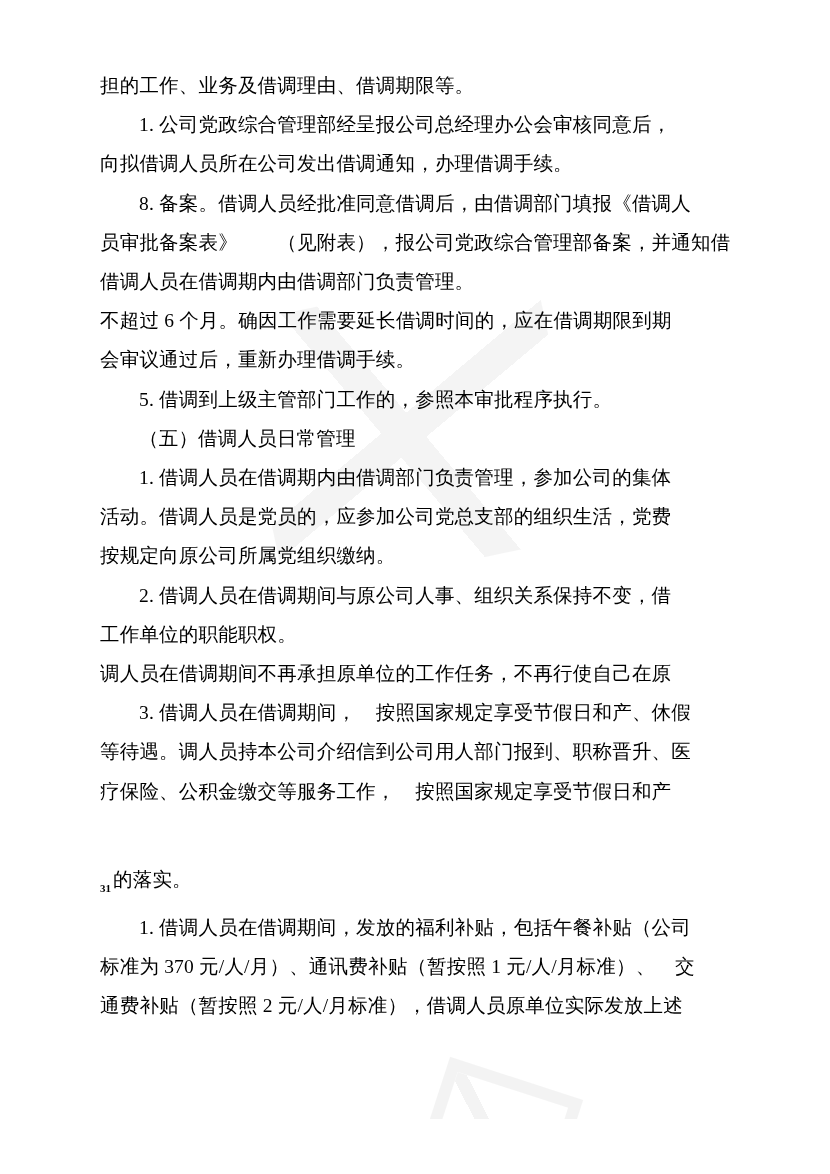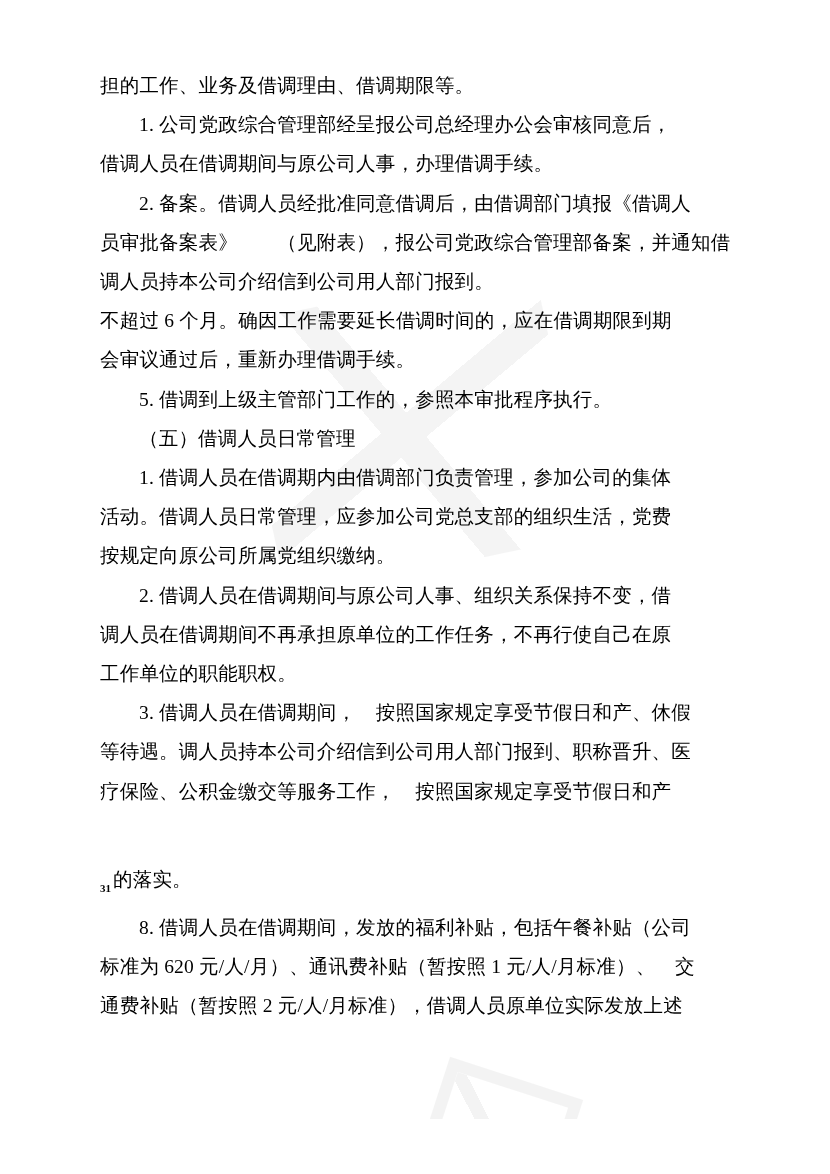--- a/index.html
+++ b/index.html
@@ -80,57 +80,57 @@
 <body>
 
 <div class="page">
   <div class="watermark wm-mid"></div>
   <div class="watermark wm-bottom"></div>
   <div class="content" id="content">
   <div class="line"><span class="txt">担的工作、业务及借调理由、借调期限等。</span></div>
 
   <div class="line indent"><span class="txt">1. 公司党政综合管理部经呈报公司总经理办公会审核同意后，</span></div>
 
-  <div class="line"><span class="txt">借调人员在借调期间与原公司人事，办理借调手续。</span></div>
+  <div class="line"><span class="txt">向拟借调人员所在公司发出借调通知，办理借调手续。</span></div>
 
-  <div class="line indent"><span class="txt">2. 备案。借调人员经批准同意借调后，由借调部门填报《借调人</span></div>
+  <div class="line indent"><span class="txt">8. 备案。借调人员经批准同意借调后，由借调部门填报《借调人</span></div>
 
   <div class="line"><span class="txt">员审批备案表》　　（见附表），报公司党政综合管理部备案，并通知借</span></div>
 
-  <div class="line"><span class="txt">调人员持本公司介绍信到公司用人部门报到。</span></div>
+  <div class="line"><span class="txt">借调人员在借调期内由借调部门负责管理。</span></div>
 
 
   <div class="line"><span class="txt">不超过 6 个月。确因工作需要延长借调时间的，应在借调期限到期</span></div>
 
 
   <div class="line"><span class="txt">会审议通过后，重新办理借调手续。</span></div>
 
   <div class="line indent"><span class="txt">5. 借调到上级主管部门工作的，参照本审批程序执行。</span></div>
 
   <div class="line indent"><span class="txt">（五）借调人员日常管理</span></div>
 
   <div class="line indent"><span class="txt">1. 借调人员在借调期内由借调部门负责管理，参加公司的集体</span></div>
 
-  <div class="line"><span class="txt">活动。借调人员日常管理，应参加公司党总支部的组织生活，党费</span></div>
+  <div class="line"><span class="txt">活动。借调人员是党员的，应参加公司党总支部的组织生活，党费</span></div>
 
   <div class="line"><span class="txt">按规定向原公司所属党组织缴纳。</span></div>
 
   <div class="line indent"><span class="txt">2. 借调人员在借调期间与原公司人事、组织关系保持不变，借</span></div>
 
+  <div class="line"><span class="txt">工作单位的职能职权。</span></div>
+
   <div class="line"><span class="txt">调人员在借调期间不再承担原单位的工作任务，不再行使自己在原</span></div>
-
-  <div class="line"><span class="txt">工作单位的职能职权。</span></div>
 
   <div class="line indent"><span class="txt">3. 借调人员在借调期间，　按照国家规定享受节假日和产、休假</span></div>
 
   <div class="line"><span class="txt">等待遇。调人员持本公司介绍信到公司用人部门报到、职称晋升、医</span></div>
 
   <div class="line"><span class="txt">疗保险、公积金缴交等服务工作，　按照国家规定享受节假日和产</span></div>
 <div class="spacer" style="height: 49px;"></div>
   <div class="line"><span class="pageno">31</span><span class="txt">的落实。</span></div>
 
-  <div class="line indent"><span class="txt">8. 借调人员在借调期间，发放的福利补贴，包括午餐补贴（公司</span></div>
+  <div class="line indent"><span class="txt">1. 借调人员在借调期间，发放的福利补贴，包括午餐补贴（公司</span></div>
 
-  <div class="line"><span class="txt">标准为 620 元/人/月）、通讯费补贴（暂按照 1 元/人/月标准）、　交</span></div>
+  <div class="line"><span class="txt">标准为 370 元/人/月）、通讯费补贴（暂按照 1 元/人/月标准）、　交</span></div>
 
   <div class="line"><span class="txt">通费补贴（暂按照 2 元/人/月标准），借调人员原单位实际发放上述</span></div>
 </div>
 </div>
 
 </body></html>

